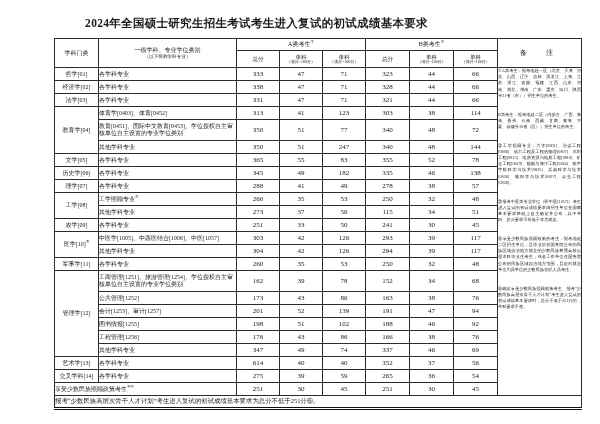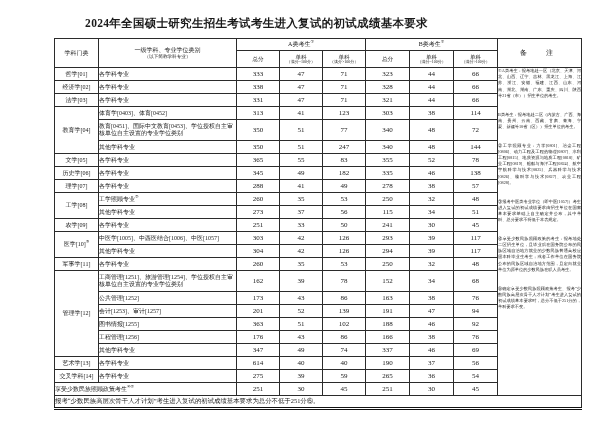--- a/index.html
+++ b/index.html
@@ -264,21 +264,21 @@
             <td class="c-major"><span>会计[1253]、审计[1257]</span></td>
             <td class="c-num">201</td>
             <td class="c-num">52</td>
             <td class="c-num">139</td>
             <td class="c-num">191</td>
             <td class="c-num">47</td>
             <td class="c-num">94</td>
           </tr>
           <tr>
             <td class="c-major"><span>图书情报[1255]</span></td>
-            <td class="c-num">363</td>
+            <td class="c-num">198</td>
             <td class="c-num">51</td>
             <td class="c-num">102</td>
             <td class="c-num">188</td>
             <td class="c-num">46</td>
             <td class="c-num">92</td>
           </tr>
           <tr>
             <td class="c-major"><span>工程管理[1256]</span></td>
             <td class="c-num">176</td>
             <td class="c-num">43</td>
@@ -295,21 +295,21 @@
             <td class="c-num">337</td>
             <td class="c-num">46</td>
             <td class="c-num">69</td>
           </tr>
           <tr>
             <td class="c-cat" rowspan="1"><span>艺术学[13]</span></td>
             <td class="c-major"><span>各学科专业</span></td>
             <td class="c-num">614</td>
             <td class="c-num">40</td>
             <td class="c-num">40</td>
-            <td class="c-num">190</td>
+            <td class="c-num">352</td>
             <td class="c-num">37</td>
             <td class="c-num">56</td>
           </tr>
           <tr>
             <td class="c-cat" rowspan="1"><span>交叉学科[14]</span></td>
             <td class="c-major"><span>各学科专业</span></td>
             <td class="c-num">275</td>
             <td class="c-num">39</td>
             <td class="c-num">59</td>
             <td class="c-num">265</td>

